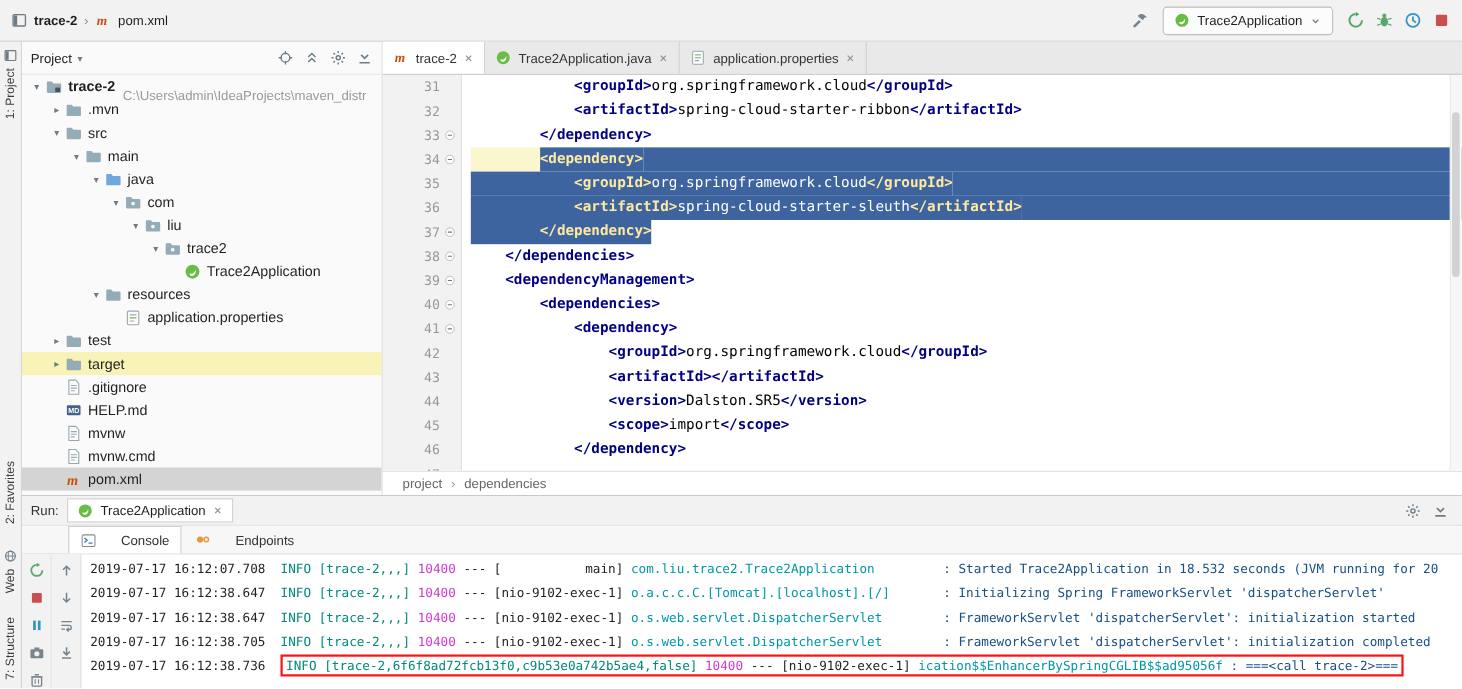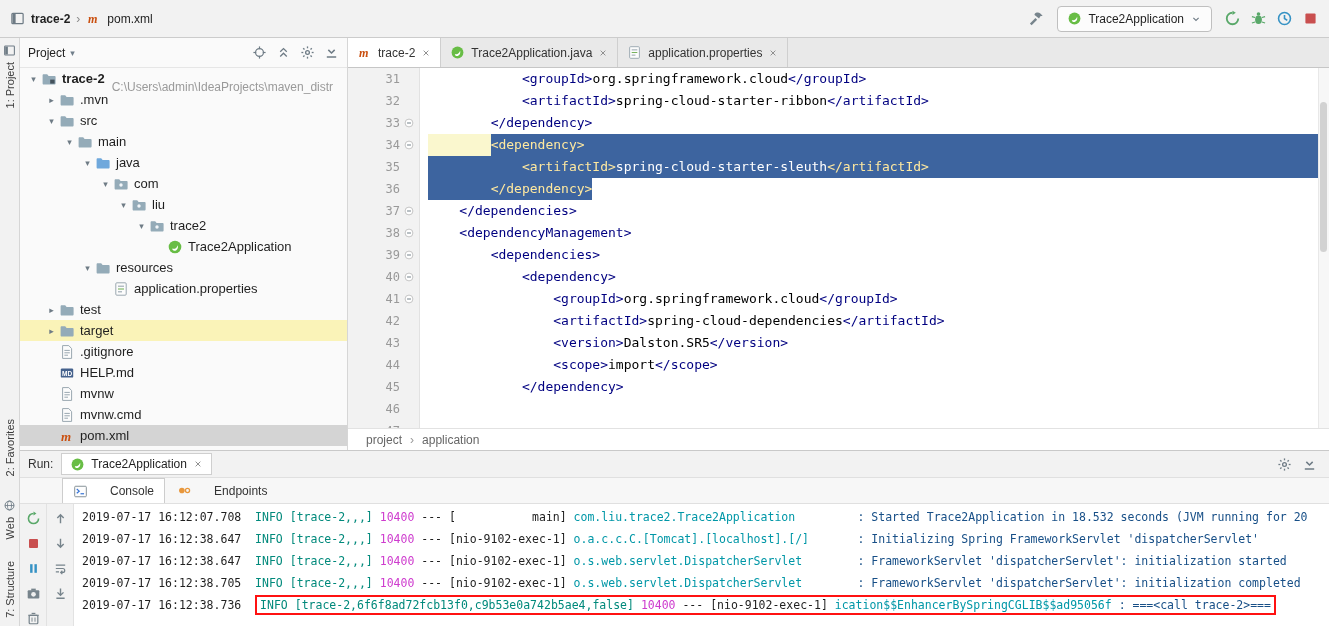--- a/index.html
+++ b/index.html
@@ -72,21 +72,21 @@
   .tab { display:flex; align-items:center; gap:6px; padding:0 9px; font-size:12px; color:#333; border-right:1px solid #CFCFCF; background:#E9E9E9; cursor:default; }
   .tab.active { background:#FFFFFF; }
   .code-area { flex:1; min-height:0; display:flex; position:relative; overflow:hidden;
     font-family:"DejaVu Sans Mono", monospace; font-size:13px; line-height:22px; }
   .gutter { width:72px; flex:0 0 72px; background:#F2F2F2; border-right:1px solid #E2E2E2; }
   .grow2 { height:22px; display:flex; align-items:center; justify-content:flex-end; padding-right:1px; }
   .lnum { width:42px; text-align:right; font-size:12px; color:#999; }
   .foldc { width:18px; height:22px; display:inline-flex; align-items:center; justify-content:center; }
   .lines { flex:1; min-width:0; overflow:hidden; padding-left:8px; }
   .cline { height:22px; display:flex; white-space:pre; }
-  .cline .tag { color:#000080; font-weight:normal; }
+  .cline .tag { color:#000080; font-weight:bold; }
   .cline .txt { color:#000; }
   .cline.sel-start { background:#FAF7CE; }
   .selseg { background:#3D649F; }
   .selseg .tag { color:#FFE9A0; }
   .selseg .txt { color:#FFFFFF; }
   .selfill { flex:1; background:#3D649F; }
   .vscroll { position:absolute; right:0; top:0; bottom:0; width:11px; background:#F7F7F7; border-left:1px solid #E8E8E8; }
   .vthumb { position:absolute; right:2px; top:34px; width:7px; height:150px; background:#D2D2D2; border-radius:4px; }
   .crumbbar { height:22px; flex:0 0 22px; border-top:1px solid #E2E2E2; background:#fff;
     display:flex; align-items:center; gap:8px; padding:0 18px; font-size:12px; color:#666; }
@@ -626,40 +626,41 @@
                 <div class="grow2">
                   <span class="lnum">47</span>
                   <span class="foldc"></span>
                 </div>
               </div>
             <div class="lines" id="lines">
                 <div class="cline"><span class="txt">            </span><span class="tag">&lt;groupId&gt;</span><span class="txt">org.springframework.cloud</span><span class="tag">&lt;/groupId&gt;</span></div>
                 <div class="cline"><span class="txt">            </span><span class="tag">&lt;artifactId&gt;</span><span class="txt">spring-cloud-starter-ribbon</span><span class="tag">&lt;/artifactId&gt;</span></div>
                 <div class="cline"><span class="txt">        </span><span class="tag">&lt;/dependency&gt;</span></div>
                 <div class="cline sel-start"><span>        </span><span class="selseg"><span class="tag">&lt;dependency&gt;</span></span><span class="selfill"></span></div>
+                <div class="cline"><span class="selseg"><span class="txt">            </span><span class="tag">&lt;groupId&gt;</span><span class="txt">org.springframework.cloud</span><span class="tag">&lt;/groupId&gt;</span></span><span class="selfill"></span></div>
                 <div class="cline"><span class="selseg"><span class="txt">            </span><span class="tag">&lt;artifactId&gt;</span><span class="txt">spring-cloud-starter-sleuth</span><span class="tag">&lt;/artifactId&gt;</span></span><span class="selfill"></span></div>
                 <div class="cline"><span class="selseg"><span class="txt">        </span><span class="tag">&lt;/dependency&gt;</span></span></div>
                 <div class="cline"><span class="txt">    </span><span class="tag">&lt;/dependencies&gt;</span></div>
                 <div class="cline"><span class="txt">    </span><span class="tag">&lt;dependencyManagement&gt;</span></div>
                 <div class="cline"><span class="txt">        </span><span class="tag">&lt;dependencies&gt;</span></div>
                 <div class="cline"><span class="txt">            </span><span class="tag">&lt;dependency&gt;</span></div>
                 <div class="cline"><span class="txt">                </span><span class="tag">&lt;groupId&gt;</span><span class="txt">org.springframework.cloud</span><span class="tag">&lt;/groupId&gt;</span></div>
-                <div class="cline"><span class="txt">                </span><span class="tag">&lt;artifactId&gt;</span><span class="txt">spring-cloud-dependencies</span><span class="tag">&lt;/artifactId&gt;</span></div>
+                <div class="cline"><span class="txt">                </span><span class="tag">&lt;artifactId&gt;</span><span class="tag">&lt;/artifactId&gt;</span></div>
                 <div class="cline"><span class="txt">                </span><span class="tag">&lt;version&gt;</span><span class="txt">Dalston.SR5</span><span class="tag">&lt;/version&gt;</span></div>
                 <div class="cline"><span class="txt">                </span><span class="tag">&lt;scope&gt;</span><span class="txt">import</span><span class="tag">&lt;/scope&gt;</span></div>
                 <div class="cline"><span class="txt">            </span><span class="tag">&lt;/dependency&gt;</span></div>
               </div>
             <div class="vscroll">
               <div class="vthumb"></div>
             </div>
           </div>
           <div class="crumbbar" id="xmlCrumbs">
               <span>project</span>
               <span class="sep">›</span>
-              <span>application</span>
+              <span>dependencies</span>
             </div>
         </section>
       </div>
 
       <div class="runpanel">
         <div class="r-header">
           <span class="r-label">Run:</span>
           <div class="r-chip" id="runTab">
               <span class="ic i15">
                 <svg viewBox="0 0 16 16">

